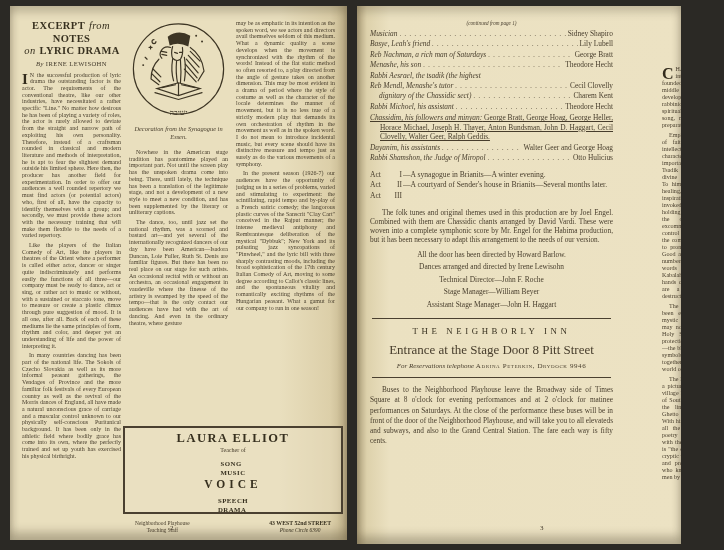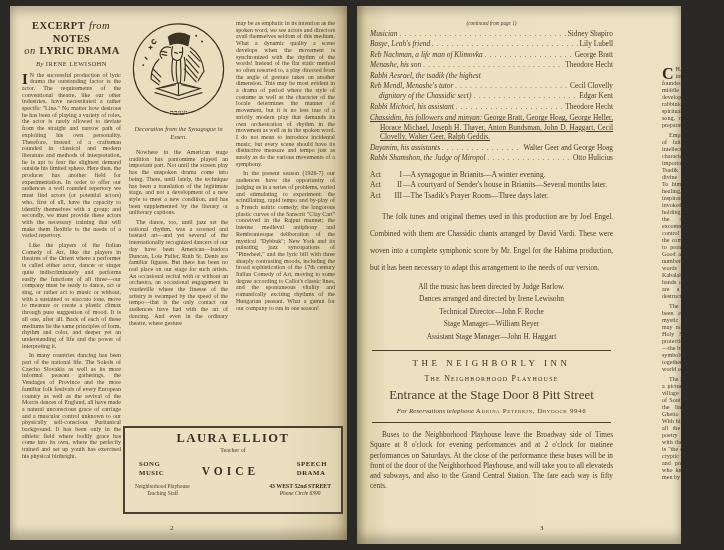--- a/index.html
+++ b/index.html
@@ -25,21 +25,21 @@
   .byline .by{font-style:italic;}
   p.body{margin:0 0 3px 0;font-size:6px;line-height:6.7px;text-align:justify;}
   p.body.ind{text-indent:7px;}
   .dropcap{float:left;font-size:15px;line-height:12px;padding:1px 2px 0 0;font-weight:bold;color:#332c1d;}
   .illus{width:99px;height:102px;margin:0 auto;}
   .caption{font-style:italic;text-align:center;font-size:6.4px;line-height:8px;margin:3px 0 8px 0;}
   .ad{position:absolute;left:113px;top:420px;width:216px;height:84px;border:2px solid #4a4030;
       background:rgba(236,226,197,.4);}
   .ad-name{text-align:center;font-size:12.5px;letter-spacing:1.5px;font-weight:bold;color:#37301f;margin-top:3px;}
   .ad-teacher{text-align:center;font-size:6px;margin-top:1px;}
-  .ad-mid{display:flex;justify-content:space-between;align-items:flex-end;padding:0 14px;}
+  .ad-mid{display:flex;justify-content:space-between;align-items:center;padding:0 14px;flex-direction:column;}
   .ad-side{font-size:6.8px;font-weight:bold;letter-spacing:.5px;line-height:8.5px;padding-top:7px;color:#37301f;}
   .ad-voice{font-size:11.5px;letter-spacing:4px;font-weight:bold;color:#37301f;margin-top:1px;}
   .ad-bottom{display:flex;justify-content:space-between;padding:6px 10px 0 10px;}
   .ad-bl{font-size:5.4px;line-height:7px;text-align:center;}
   .ad-br{font-size:5.8px;line-height:7px;text-align:center;font-weight:bold;color:#37301f;}
   .ad-br .ph{font-style:italic;font-weight:normal;font-size:5.4px;}
   .pnum{position:absolute;font-size:7px;color:#40382a;}
   .pnum-left{left:160px;top:518px;}
   .pnum-right{left:183px;top:518px;}
   
@@ -52,21 +52,21 @@
     font-size:6px;letter-spacing:1px;}
   .actor{white-space:nowrap;}
   .role-cont{padding-left:9px;}
   .chassidim{font-size:7.4px;line-height:9.6px;text-align:justify;padding-left:10px;text-indent:-10px;margin:1px 0;text-decoration:underline;}
   .chassidim .lead{font-style:italic;}
   .acts{margin-top:6px;}
   .act-row{display:flex;font-size:7.6px;line-height:10.6px;}
   .act-w{width:17px;}
   .act-n{width:15px;text-align:right;}
   .act-t{flex:1;padding-left:1px;}
-  .folk{margin-top:6px;font-size:7.3px;line-height:17px;text-align:justify;text-indent:12px;}
+  .folk{margin-top:6px;font-size:7.3px;line-height:9px;text-align:justify;text-indent:12px;}
   .credits{margin-top:5px;text-align:center;}
   .credit{font-size:7.4px;line-height:12.5px;}
   .rule{border-top:1px solid #4a4030;margin:7px 2px;}
   .inn{text-align:center;}
   .inn-title{font-size:8.8px;letter-spacing:3.6px;color:#37301f;margin:5px 0 6px 0;}
   .inn-tag{font-style:italic;font-size:7px;margin-bottom:5px;}
   .inn-name{font-variant:small-caps;letter-spacing:1.2px;font-size:8px;margin-bottom:4px;color:#3b3323;}
   .inn-ent{font-size:13px;margin-bottom:4px;}
   .inn-res{font-size:7px;margin-bottom:5px;}
   .inn-res .pre{font-style:italic;}
@@ -181,41 +181,41 @@
         <span class="role">Musician</span>
           <span class="leader"></span>
           <span class="actor">Sidney Shapiro</span>
       </div>
       <div class="cast-row">
         <span class="role">Basye, Leah's friend</span>
           <span class="leader"></span>
           <span class="actor">Lily Lubell</span>
       </div>
       <div class="cast-row">
-        <span class="role">Reb Nachman, a life man of Klimovka</span>
+        <span class="role">Reb Nachman, a rich man of Saturdays</span>
           <span class="leader"></span>
           <span class="actor">George Bratt</span>
       </div>
       <div class="cast-row">
         <span class="role">Menashe, his son</span>
           <span class="leader"></span>
           <span class="actor">Theodore Hecht</span>
       </div>
       <div class="cast-row">
         <span class="role">Rabbi Aesrael, the tsadik (the highest</span>
       </div>
       <div class="cast-row">
         <span class="role">Reb Mendl, Menashe's tutor</span>
           <span class="leader"></span>
           <span class="actor">Cecil Clovelly</span>
       </div>
       <div class="cast-row">
         <span class="role role-cont">dignitary of the Chassidic sect)</span>
           <span class="leader"></span>
-          <span class="actor">Edgar Kent</span>
+          <span class="actor">Charem Kent</span>
       </div>
       <div class="cast-row">
         <span class="role">Rabbi Michoel, his assistant</span>
           <span class="leader"></span>
           <span class="actor">Theodore Hecht</span>
       </div>
       <div class="chassidim">
         <span class="lead">Chassidim, his followers and minyan:</span><span> George Bratt, George Hoag, George Heller, Horace Michael, Joseph H. Thayer, Anton Bundsman, John D. Haggart, Cecil Clovelly, Walter Geer, Ralph Geddis.</span>
       </div>
       <div class="cast-row">
@@ -236,39 +236,37 @@
             <span class="act-t">—A synagogue in Brianits—A winter evening.</span>
         </div>
         <div class="act-row">
           <span class="act-w">Act</span>
             <span class="act-n">II</span>
             <span class="act-t">—A courtyard of Sender's house in Brianits—Several months later.</span>
         </div>
         <div class="act-row">
           <span class="act-w">Act</span>
             <span class="act-n">III</span>
-            <span class="act-t">—The Tsadik's Prayer Room—Three days later.</span>
         </div>
       </div>
 
       <div class="folk">The folk tunes and original themes used in this production are by Joel Engel. Combined with them are Chassidic chants arranged by David Vardi. These were woven into a complete symphonic score by Mr. Engel for the Habima production, but it has been necessary to adapt this arrangement to the needs of our version.</div>
 
       <div class="credits">
-        <div class="credit">All the music has been directed by Judge Barlow.</div>
+        <div class="credit">All the door has been directed by Howard Barlow.</div>
         <div class="credit">Dances arranged and directed by Irene Lewisohn</div>
         <div class="credit">Technical Director—John F. Roche</div>
         <div class="credit">Stage Manager—William Beyer</div>
         <div class="credit">Assistant Stage Manager—John H. Haggart</div>
       </div>
 
       <div class="rule"></div>
 
       <div class="inn">
         <div class="inn-title">THE NEIGHBORLY INN</div>
-        <div class="inn-name">The Neighborhood Playhouse</div>
         <div class="inn-ent">Entrance at the Stage Door 8 Pitt Street</div>
         <div class="inn-res">
           <span class="pre">For Reservations telephone </span><span class="nm">Adrina Peterkin, Drydock 9946</span>
         </div>
       </div>
 
       <div class="rule"></div>
 
       <div class="buses">Buses to the Neighborhood Playhouse leave the Broadway side of Times Square at 8 o'clock for evening performances and at 2 o'clock for matinee performances on Saturdays. At the close of the performance these buses will be in front of the door of the Neighborhood Playhouse, and will take you to all elevateds and subways, and also to the Grand Central Station. The fare each way is fifty cents.</div>
     </div>

